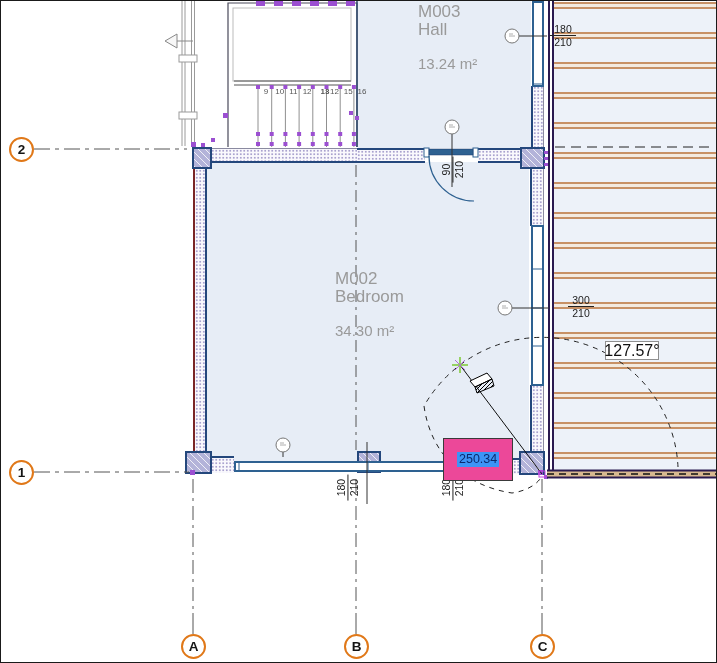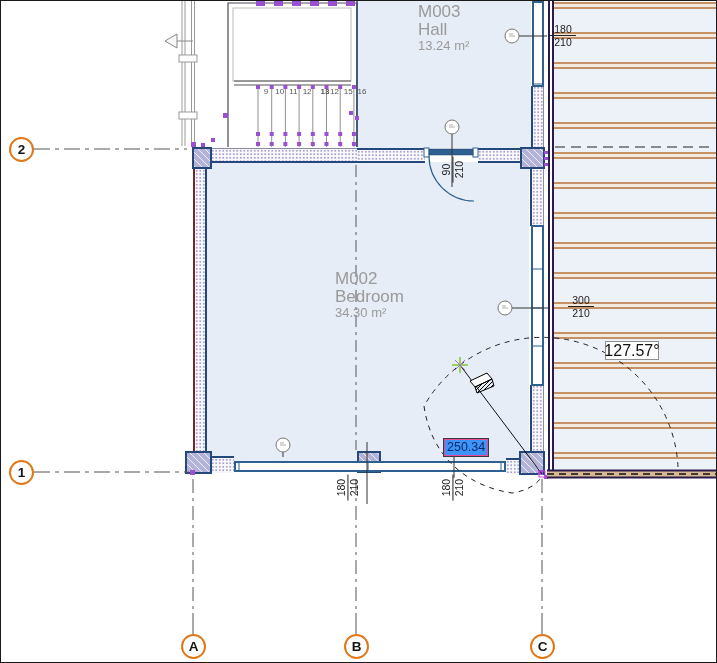--- a/index.html
+++ b/index.html
@@ -16,32 +16,32 @@
     background-size:3.5px 3.5px;box-sizing:border-box;}
   
   .col{position:absolute;background-color:#b3b3d9;
     background-image:repeating-linear-gradient(45deg,rgba(255,255,255,.8) 0 1px,transparent 1px 5px);
     border:2px solid #24477c;box-sizing:border-box;}
   
   .win{position:absolute;background:#fff;border:2px solid #2e6191;box-sizing:border-box;}
   
   .room-label{position:absolute;color:#9a9a9a;line-height:1.04;white-space:nowrap;}
   .room-label .id,.room-label .nm{font-size:17px;}
-  .room-label .ar{font-size:13px;margin-top:1px;}
+  .room-label .ar{font-size:15px;margin-top:18px;}
   
   .frac{position:absolute;display:flex;flex-direction:column;align-items:center;
     font-size:10.5px;color:#222;width:38px;line-height:1.15;}
   .frac .bar{width:26px;height:1px;background:#222;margin:0;}
   .rot{transform:rotate(-90deg);transform-origin:center;}
   
   .bubble{position:absolute;width:21px;height:21px;border-radius:50%;border:2px solid #e07818;
     color:#141414;font-size:13.5px;font-weight:bold;display:flex;align-items:center;justify-content:center;
     background:transparent;box-sizing:content-box;}
   
-  #tracker{position:absolute;left:442px;top:437px;border:1px solid #3a3a3a;background:#ec4899;padding:1px;}
+  #tracker{position:absolute;left:442px;top:437px;border:1px solid #3a3a3a;background:#ec4899;padding:13px;}
   #tracker span{display:block;background:#3d94f6;color:#0b2a6e;font-size:12.5px;padding:0 2px;line-height:15px;}
   #angle-box{position:absolute;left:604px;top:340px;width:52px;height:17px;border:1px solid #909090;
     background:#fff;color:#111;font-size:16px;display:flex;align-items:center;justify-content:center;}
   
   #tread-numbers{position:absolute;left:259px;top:86px;height:10px;}
   .tread-num{position:absolute;top:0;width:12px;text-align:center;font-size:8px;color:#555;}
   svg{position:absolute;left:0;top:0;}
 </style>
 </head>
 <body>

